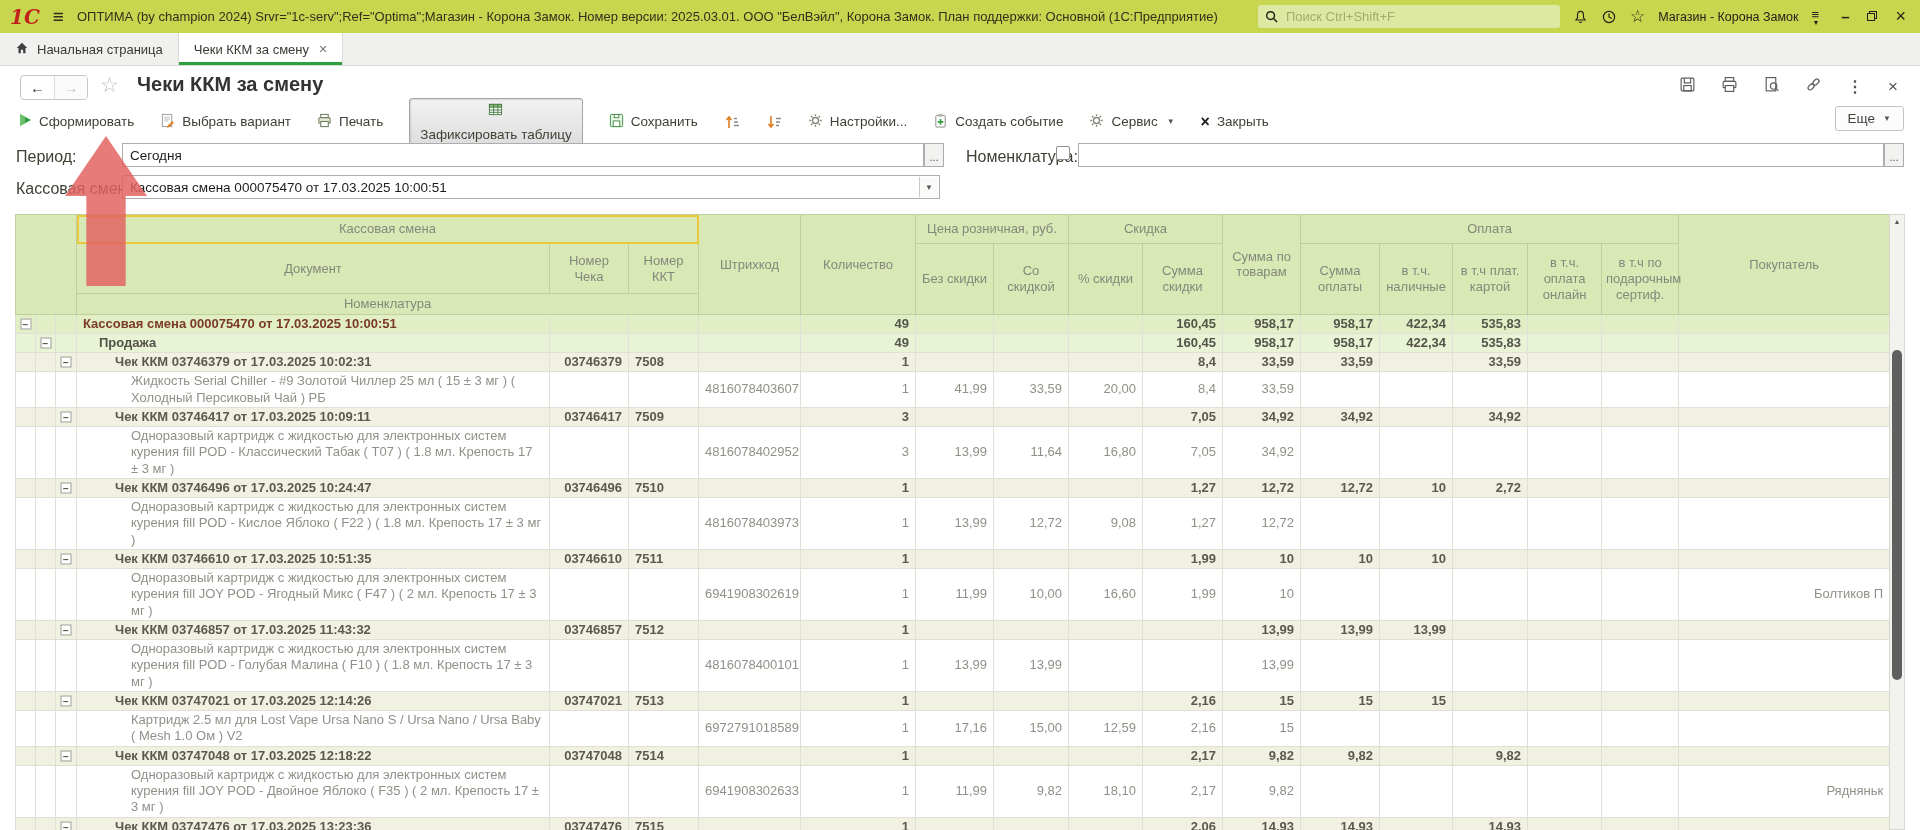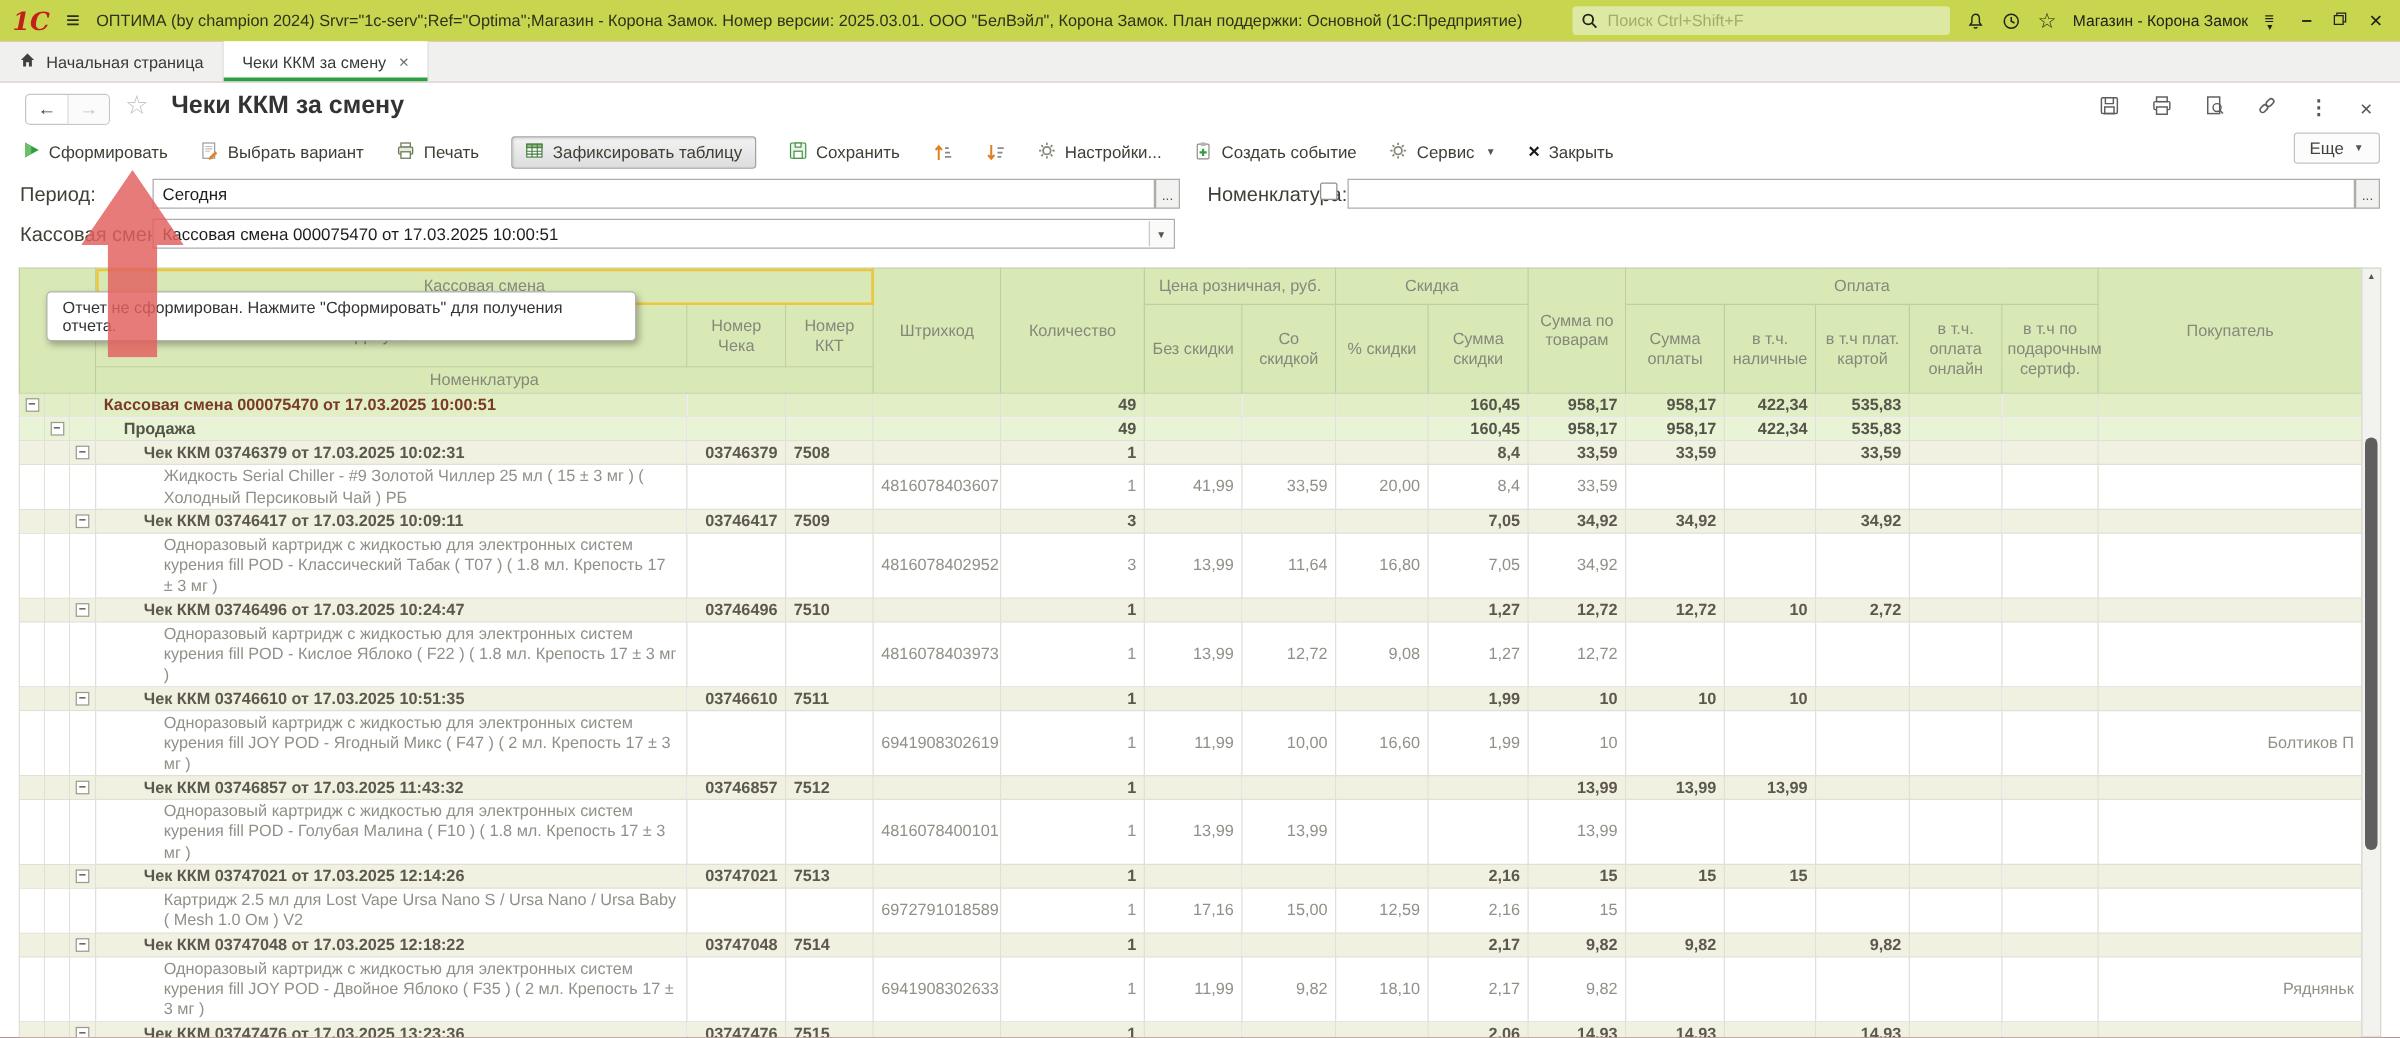--- a/index.html
+++ b/index.html
@@ -49,21 +49,21 @@
   .fh-icons .kebab{font-size:16px;font-weight:bold;color:#555;line-height:1;}
   .fh-icons .fx{font-size:17px;color:#555;line-height:1;}
   .more-btn{position:absolute;right:16px;top:40px;border:1px solid #c3c3c3;border-radius:3px;background:#fcfcfc;
             padding:4px 12px;font-size:13.5px;color:#44443c;display:flex;gap:6px;align-items:center;}
 
   
   .toolbar{position:absolute;left:18px;top:42px;display:flex;align-items:center;gap:26px;
            font-size:13.5px;color:#3f3f35;height:27px;}
   .titem{display:flex;align-items:center;gap:7px;white-space:nowrap;}
   .tbtn{border:1px solid #a3a3a3;border-radius:3px;background:linear-gradient(#f3f3f3,#dddddd);
-        padding:3px 10px;box-shadow:inset 1px 1px 2px rgba(0,0,0,.12);}
+        padding:3px 10px;box-shadow:inset 1px 1px 2px rgba(0,0,0,.12);flex-direction:column;}
   .caret{font-size:8px;color:#555;margin-left:2px;}
 
   
   .flabel{position:absolute;font-size:16px;color:#3f3f35;}
   .finput{position:absolute;height:24px;border:1px solid #adadad;background:#fff;font-size:13.5px;
           display:flex;align-items:center;padding:0 7px;color:#1d1d1d;}
   .dots-btn{position:absolute;width:20px;height:24px;border:1px solid #adadad;background:#f2f2f0;
             display:flex;align-items:flex-end;justify-content:center;font-size:11px;color:#555;padding-bottom:3px;}
   .checkbox{position:absolute;width:14px;height:14px;border:1px solid #8f8f8f;border-radius:2px;background:#fff;}
   .dd-field{position:relative;padding-right:24px;}
@@ -772,18 +772,15 @@
           </tbody>
       </table>
     </div>
 
     <div class="vscroll">
       <div class="up">▲</div>
       <div class="vthumb"></div>
     </div>
   </div>
 
-  <div class="tooltip">
-    <span>Отчет не сформирован. Нажмите "Сформировать" для получения отчета.</span>
-  </div>
   <div class="red-arrow"></div>
 
 </div>
 
 </body></html>

